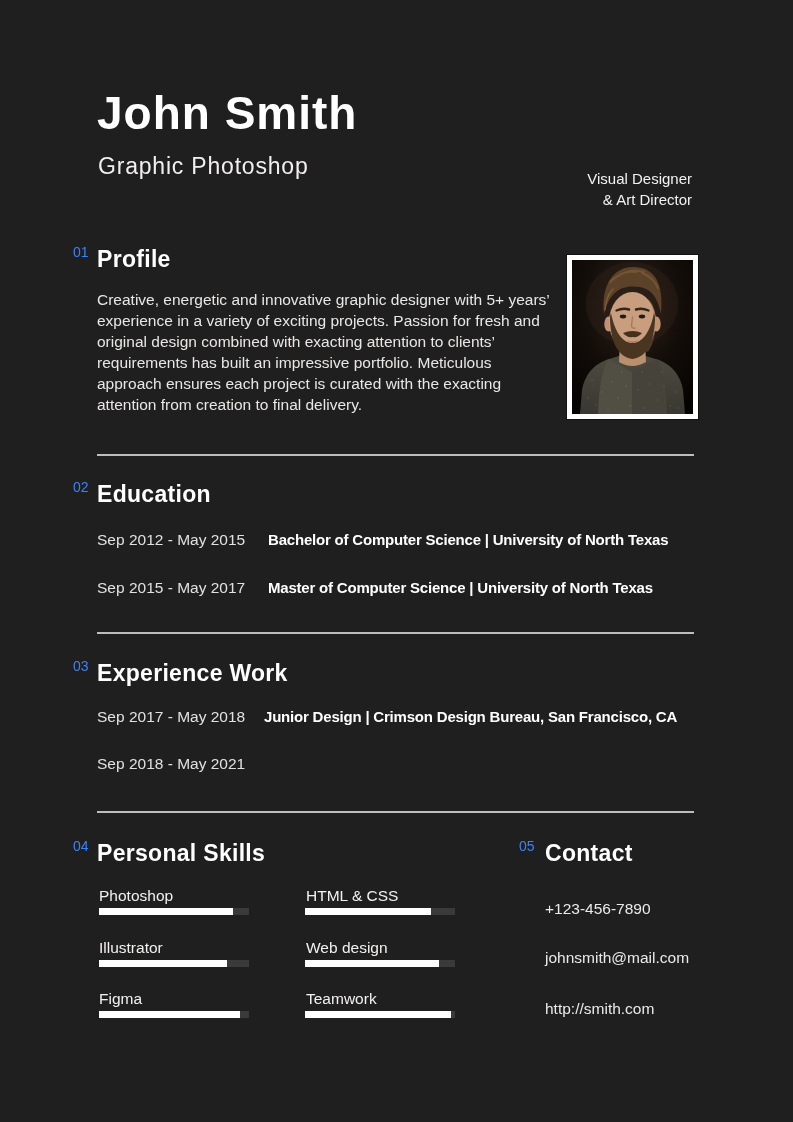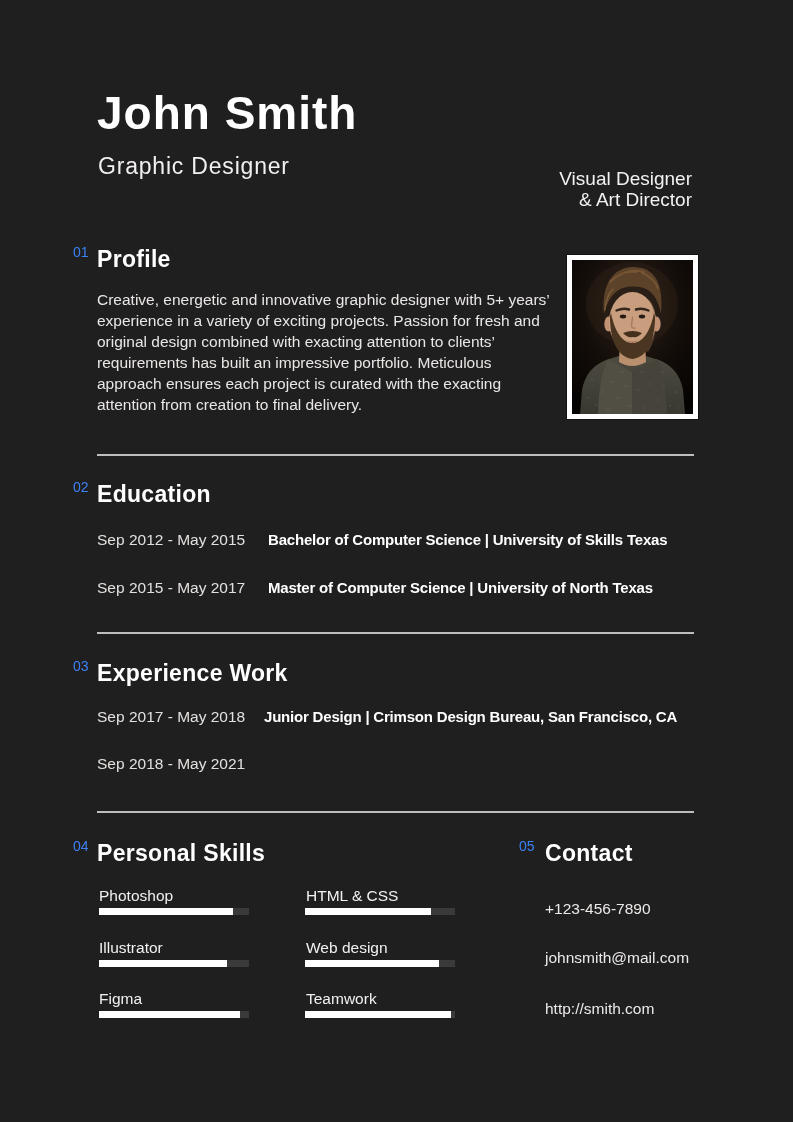--- a/index.html
+++ b/index.html
@@ -3,21 +3,21 @@
 <meta charset="utf-8">
 <style>
   html,body{margin:0;padding:0;background:#201f1f;}
   .page{
     position:relative;width:793px;height:1122px;background:#201f1f;
     font-family:"Liberation Sans",sans-serif;color:#ffffff;overflow:hidden;
   }
   .abs{position:absolute;}
   .name{font-size:46px;font-weight:700;letter-spacing:1px;color:#ffffff;white-space:nowrap;}
   .subtitle{font-size:23px;font-weight:400;letter-spacing:.8px;color:#f1f0ef;white-space:nowrap;}
-  .role{font-size:19px;line-height:21px;text-align:right;color:#f3f2f1;}
+  .role{font-size:15px;line-height:21px;text-align:right;color:#f3f2f1;}
   .sec-num{font-size:14px;font-weight:400;color:#3b82f6;}
   .sec-h{font-size:23px;font-weight:700;letter-spacing:.3px;color:#ffffff;white-space:nowrap;}
   .body-text{font-size:15.5px;line-height:21px;color:#e9e7e5;width:458px;}
   .divider{height:2px;width:597px;background:#bdbdbd;}
   .row{white-space:nowrap;font-size:15.5px;}
   .row .date{position:absolute;left:0;top:0;font-weight:400;color:#e3e1df;font-size:15.5px;}
   .row .detail{position:absolute;top:0;font-weight:700;color:#ffffff;font-size:15px;letter-spacing:-.2px;}
   .detail-edu{left:171px;}
   .detail-exp{left:167px;}
   .skill-label{font-size:15.5px;font-weight:400;color:#f2f1ef;white-space:nowrap;}
@@ -26,21 +26,21 @@
   .contact-item{font-size:15.5px;font-weight:400;color:#eceae8;white-space:nowrap;}
   .photo-frame{width:121px;height:154px;background:#ffffff;padding:5px;box-shadow:0 0 0 1px #111;}
   .photo-frame svg{display:block;width:121px;height:154px;}
 </style>
 </head>
 <body>
 
 <div class="page">
 
   <div class="abs name" style="left:97px;top:86px;">John Smith</div>
-  <div class="abs subtitle" style="left:98px;top:153px;">Graphic Designer</div>
+  <div class="abs subtitle" style="left:98px;top:153px;">Graphic Photoshop</div>
   <div class="abs role" style="right:101px;top:168px;">
     <div>Visual Designer</div>
     <div>&amp; Art Director</div>
   </div>
 
   <div class="abs sec-num" style="left:73px;top:244px;">01</div>
   <div class="abs sec-h" style="left:97px;top:246px;">Profile</div>
   <div class="abs body-text" style="left:97px;top:289px;">Creative, energetic and innovative graphic designer with 5+ years’ experience in a variety of exciting projects. Passion for fresh and original design combined with exacting attention to clients’ requirements has built an impressive portfolio. Meticulous approach ensures each project is curated with the exacting attention from creation to final delivery.</div>
 
   <div class="abs photo-frame" style="left:567px;top:255px;">
@@ -110,21 +110,21 @@
       <path d="M33,50 Q34,36 41,29" stroke="#8a6a42" stroke-width="1.4" fill="none" opacity=".7" stroke-linecap="round"></path>
     </svg>
   </div>
 
   <div class="abs divider" style="left:97px;top:454px;"></div>
 
   <div class="abs sec-num" style="left:73px;top:479px;">02</div>
   <div class="abs sec-h" style="left:97px;top:481px;">Education</div>
   <div class="abs row" style="left:97px;top:531px;width:600px;height:18px;">
     <span class="date">Sep 2012 - May 2015</span>
-    <span class="detail detail-edu">Bachelor of Computer Science | University of Skills Texas</span>
+    <span class="detail detail-edu">Bachelor of Computer Science | University of North Texas</span>
   </div>
   <div class="abs row" style="left:97px;top:579px;width:600px;height:18px;">
     <span class="date">Sep 2015 - May 2017</span>
     <span class="detail detail-edu">Master of Computer Science | University of North Texas</span>
   </div>
 
   <div class="abs divider" style="left:97px;top:632px;"></div>
 
   <div class="abs sec-num" style="left:73px;top:658px;">03</div>
   <div class="abs sec-h" style="left:97px;top:660px;">Experience Work</div>

